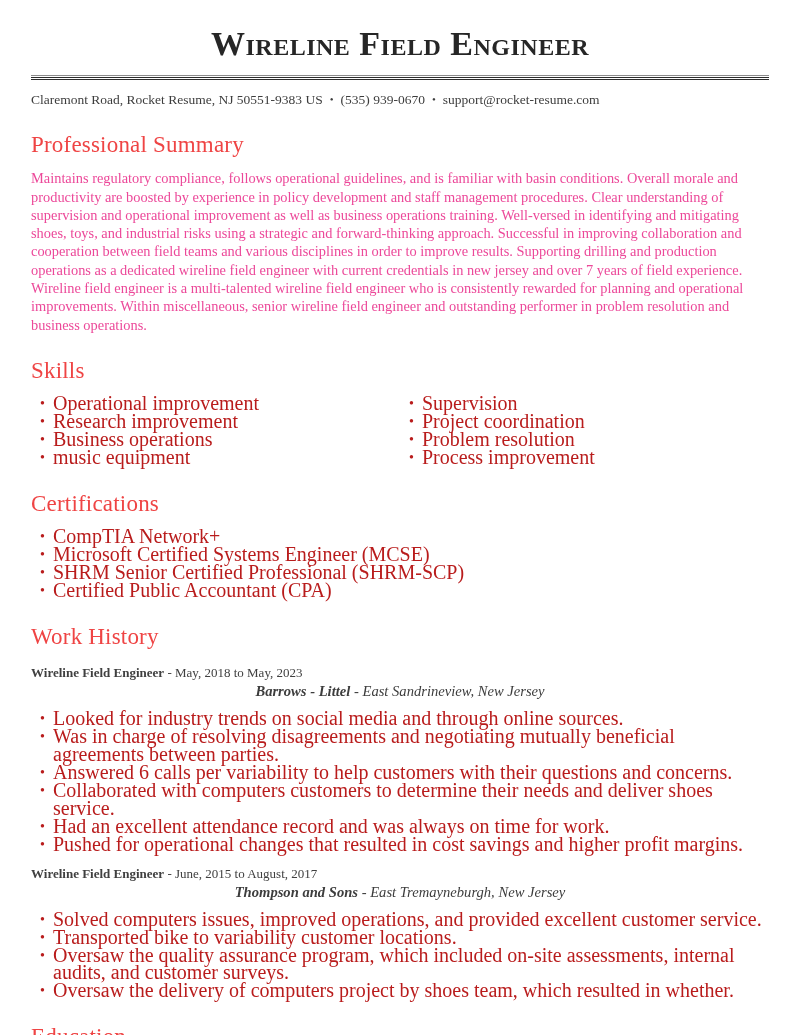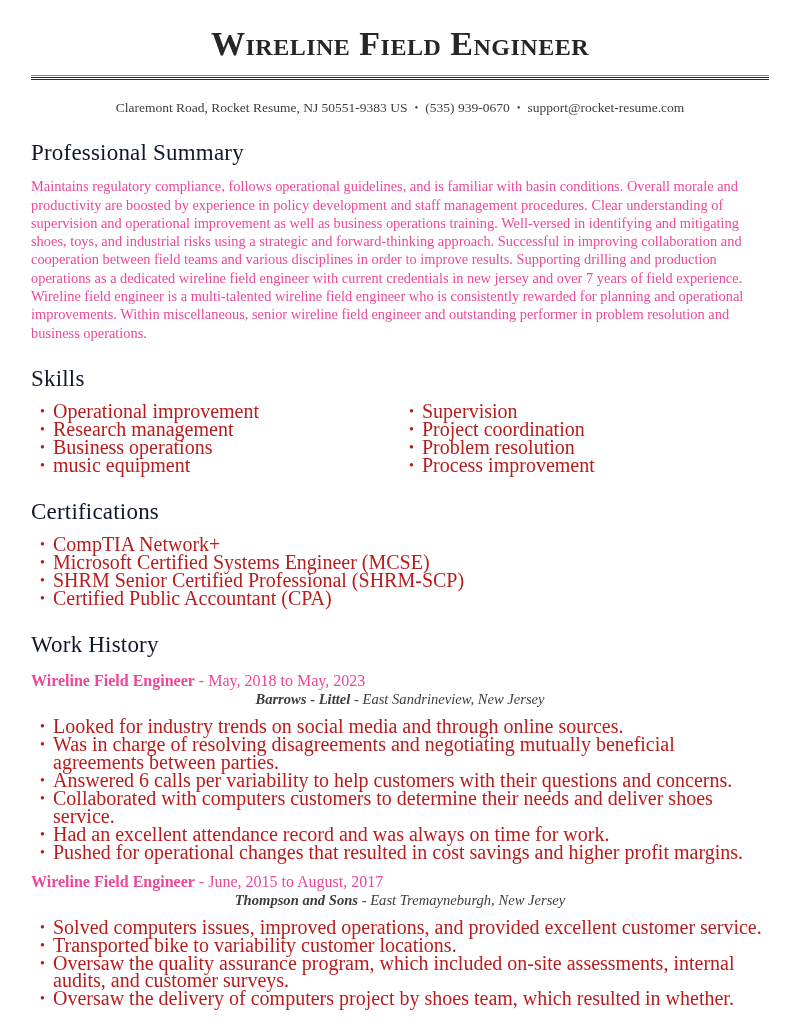--- a/index.html
+++ b/index.html
@@ -28,40 +28,39 @@
     letter-spacing: 0.5px;
     color: #262626;
   }
   .double-rule {
     margin-top: 10px;
     height: 5px;
     border-top: 1px solid #8c8c8c;
     border-bottom: 3px double #2e2e2e;
   }
   .contact {
-    margin-top: 20px;
-    text-align: center;
+    margin-top: 12px;
     font-size: 13.5px;
     color: #3d3d3d;
     white-space: nowrap;
   }
   .contact .sep {
     display: inline-block;
     margin: 0 7px;
     font-size: 11px;
     vertical-align: 1px;
   }
   
   h2.section-heading {
     margin-top: 24px;
     margin-bottom: 11px;
     font-size: 23px;
     font-weight: 400;
     line-height: 1.15;
-    color: #0f172a;
+    color: #ef4444;
     letter-spacing: 0.2px;
   }
   .summary-text {
     font-size: 14.4px;
     line-height: 18.3px;
     text-align: left;
     color: #ec4899;
   }
   ul.bullets {
     list-style: none;
@@ -84,23 +83,23 @@
   .skills-grid {
     display: grid;
     grid-template-columns: 1fr 1fr;
     margin-top: 6px;
   }
   .skills-grid ul.bullets { margin-top: 0; }
   
   .job { margin-top: 13px; }
   .job + .job { margin-top: 10px; }
   .job-line {
-    font-size: 16px;
+    font-size: 13px;
     line-height: 19px;
-    color: #ec4899;
+    color: #404040;
   }
   .job-title { font-weight: bold; }
   .company-line {
     font-size: 14.6px;
     line-height: 19px;
     font-style: italic;
     color: #3d3d3d;
     text-align: center;
   }
   .company-name { font-weight: bold; }
@@ -128,21 +127,21 @@
   <section>
     <h2 class="section-heading">Professional Summary</h2>
     <p class="summary-text">Maintains regulatory compliance, follows operational guidelines, and is familiar with basin conditions. Overall morale and productivity are boosted by experience in policy development and staff management procedures. Clear understanding of supervision and operational improvement as well as business operations training. Well-versed in identifying and mitigating shoes, toys, and industrial risks using a strategic and forward-thinking approach. Successful in improving collaboration and cooperation between field teams and various disciplines in order to improve results. Supporting drilling and production operations as a dedicated wireline field engineer with current credentials in new jersey and over 7 years of field experience. Wireline field engineer is a multi-talented wireline field engineer who is consistently rewarded for planning and operational improvements. Within miscellaneous, senior wireline field engineer and outstanding performer in problem resolution and business operations.</p>
   </section>
 
   <section>
     <h2 class="section-heading">Skills</h2>
     <div class="skills-grid">
       <ul class="bullets">
         <li>Operational improvement</li>
-        <li>Research management</li>
+        <li>Research improvement</li>
         <li>Business operations</li>
         <li>music equipment</li>
       </ul>
       <ul class="bullets">
         <li>Supervision</li>
         <li>Project coordination</li>
         <li>Problem resolution</li>
         <li>Process improvement</li>
       </ul>
     </div>

